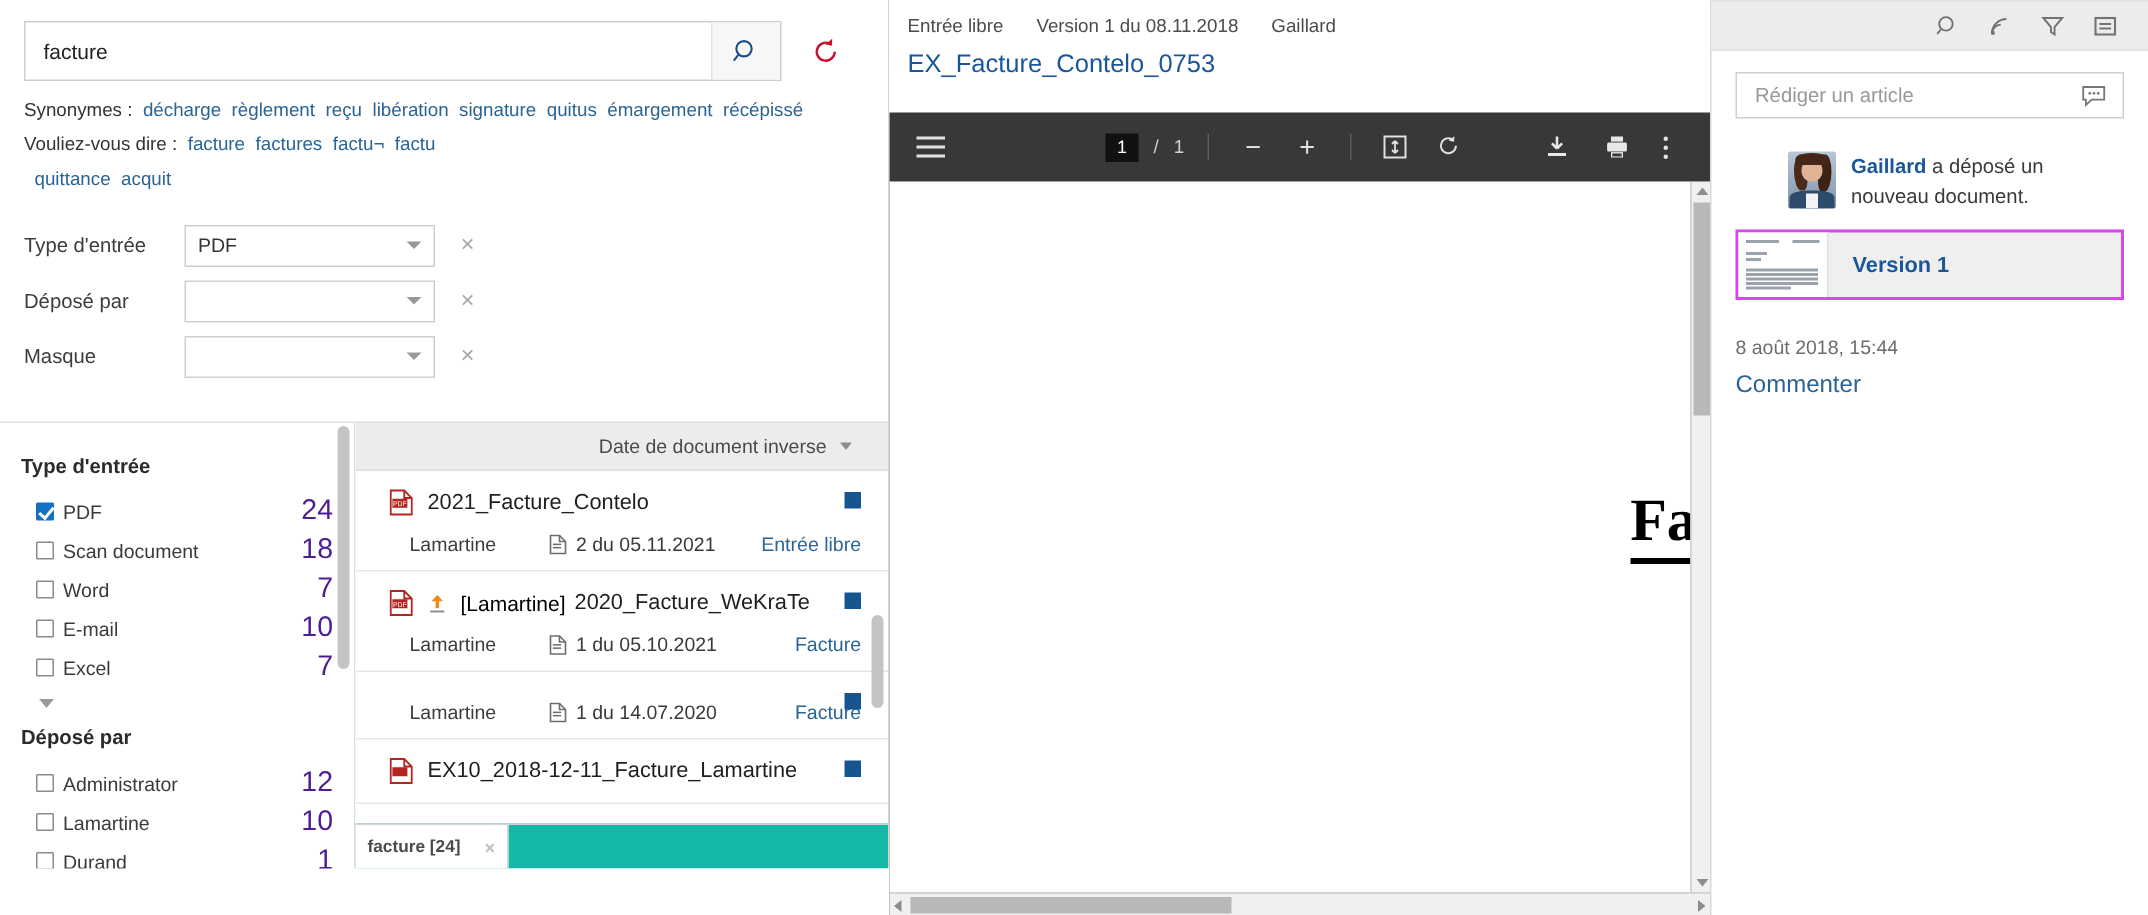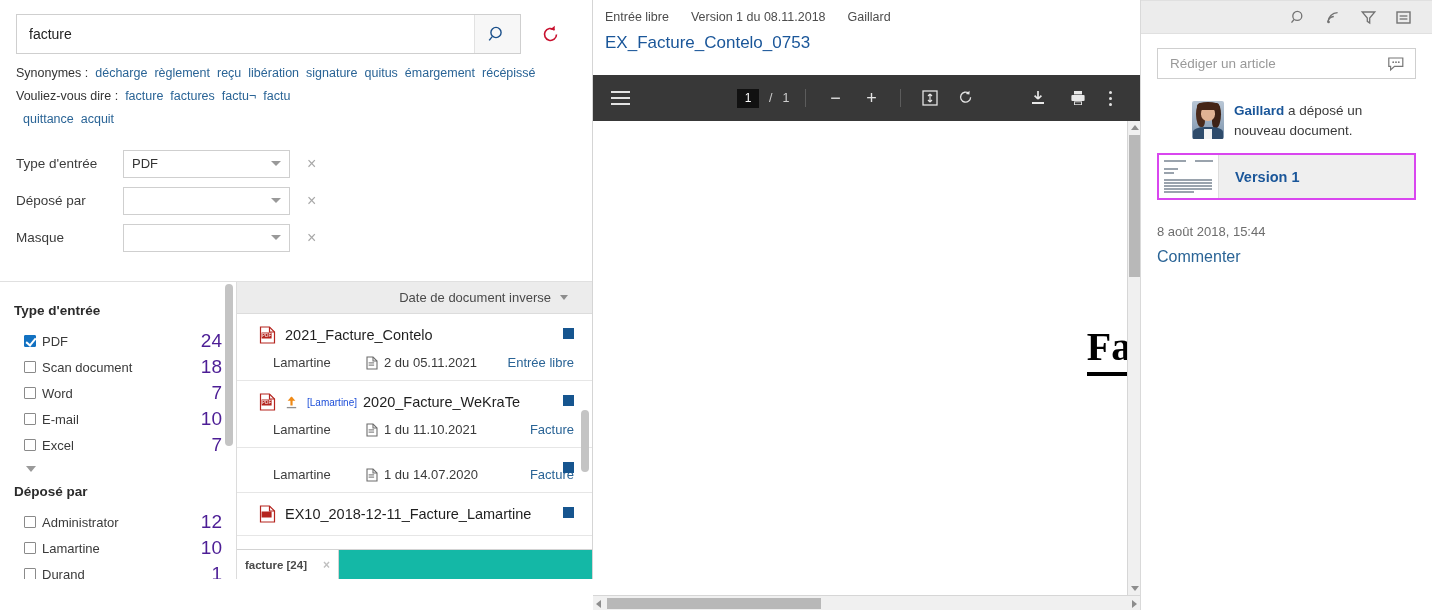--- a/index.html
+++ b/index.html
@@ -128,21 +128,21 @@
     border-left: 4px solid transparent; border-right: 4px solid transparent;
     border-top: 5px solid #8d8d8d;
   }
   .res-row {
     border-bottom: 1px solid #e6e6e6; padding: 10px 18px 10px 22px;
     cursor: pointer; position: relative;
   }
   .res-line1 { display: flex; align-items: center; height: 22px; }
   .res-icon { flex: 0 0 auto; margin-right: 9px; display: flex; align-items: center; }
   .res-ckout { flex: 0 0 auto; margin-right: 8px; display: flex; align-items: center; }
-  .res-user-prefix { color: #1d4ed8; font-size: 10px; margin-right: 6px; white-space: nowrap; }
+  .res-user-prefix { color: #000000; font-size: 14px; margin-right: 6px; white-space: nowrap; }
   .res-title { font-size: 14.5px; color: #1f1f1f; white-space: nowrap; overflow: hidden; }
   .res-flag {
     position: absolute; right: 18px; top: 14px;
     width: 11px; height: 11px; background: #16558f;
   }
   .res-line2 {
     display: flex; align-items: center; margin-top: 9px;
     font-size: 13px; color: #555;
   }
   .res-owner { width: 107px; flex: 0 0 107px; padding-left: 14px; color: #3d3d3d; }
@@ -501,21 +501,21 @@
           <div class="res-flag"></div>
           <div class="res-line2">
             <span class="res-owner">Lamartine</span>
             <span class="res-ver">
               <svg width="12" height="14" viewBox="0 0 12 14">
                 <path d="M1 1h6l4 4v8h-10z" fill="#fff" stroke="#6d6d6d" stroke-width="1.1"></path>
                 <path d="M7 1v4h4" fill="none" stroke="#6d6d6d" stroke-width="1.1"></path>
                 <rect x="2.6" y="6.4" width="5.5" height="1" fill="#6d6d6d"></rect>
                 <rect x="2.6" y="8.6" width="5.5" height="1" fill="#6d6d6d"></rect>
               </svg>
-              <span class="res-ver-text">1 du 11.10.2021</span>
+              <span class="res-ver-text">1 du 05.10.2021</span>
             </span>
             <span class="res-cat">Facture</span>
           </div>
         </div>
 
         <div class="res-row">
           <div class="res-flag"></div>
           <div class="res-line2">
             <span class="res-owner">Lamartine</span>
             <span class="res-ver">

